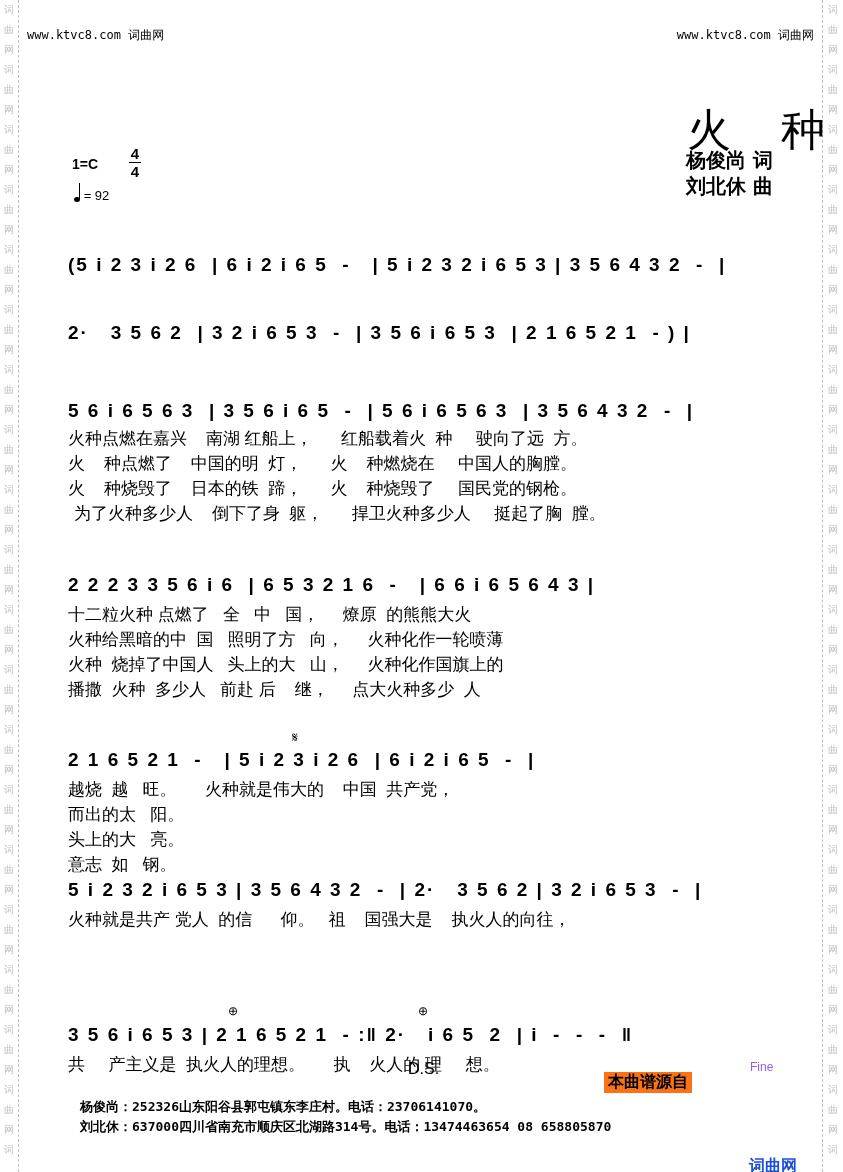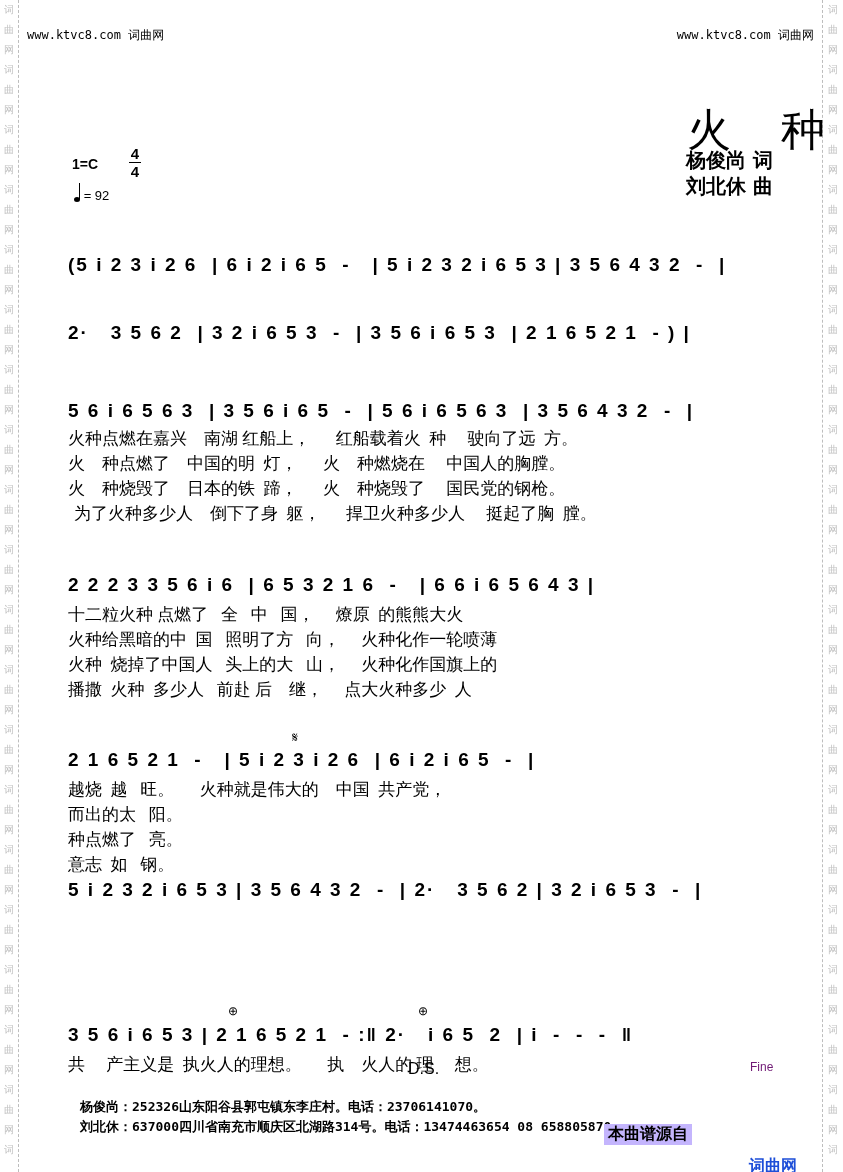--- a/index.html
+++ b/index.html
@@ -15,25 +15,25 @@
   .title { position: absolute; top: 101px; left: 0; width: 843px; text-align: right; font-size: 44px; letter-spacing: 18px; }
   .key { position: absolute; left: 72px; top: 156px; font-weight: bold; font-size: 14px; font-family: "Liberation Sans", sans-serif; }
   .timesig { position: absolute; left: 128px; top: 146px; width: 14px; text-align: center; font-weight: bold; font-size: 15px; line-height: 15px; font-family: "Liberation Sans", sans-serif; }
   .timesig .line { display:block; border-top: 1.5px solid #000; width: 12px; margin: 1px auto; height:0; }
   .tempo { position: absolute; left: 74px; top: 188px; font-size: 13px; font-family: "Liberation Sans", sans-serif; }
   .tempo .note { display:inline-block; width: 6px; height: 5px; border-radius: 50%; background:#000; position: relative; top: 2px; }
   .tempo .stem { position:absolute; left: 5px; top: -14px; width:1px; height: 16px; background:#000; }
   .credits { position: absolute; left: 686px; top: 147px; font-size: 20px; font-weight: bold; line-height: 26px; }
   .sys { position: absolute; left: 68px; width: 710px; font-family: "Liberation Sans", sans-serif; margin-top: 28px; }
   .notes { font-weight: bold; font-size: 19px; white-space: pre; letter-spacing: 2px; height: 26px; line-height: 26px; }
-  .lyr { font-family: Liberation Serif, serif; font-size: 17px; line-height: 25px; white-space: pre; position: absolute; }
+  .lyr { font-family: Liberation Sans, sans-serif; font-size: 17px; line-height: 25px; white-space: pre; position: absolute; }
   .mark { position: absolute; font-size: 12px; }
-  .fine { position: absolute; font-size: 12px; color: #701a75; font-family: "Liberation Sans", sans-serif; }
+  .fine { position: absolute; font-size: 12px; color: #8b5cf6; font-family: "Liberation Sans", sans-serif; }
   .footer { position: absolute; left: 80px; top: 1097px; font-family: "DejaVu Sans Mono", monospace; font-size: 13px; line-height: 20px; font-weight: bold; }
-  .source { position: absolute; left: 604px; top: 1124px; font-size: 16px; font-weight: bold; background: #c4b5fd; padding: 0 4px; }
+  .source { position: absolute; left: 604px; top: 1072px; font-size: 16px; font-weight: bold; background: #f97316; padding: 0 4px; }
   .brand { position: absolute; left: 749px; top: 1156px; font-size: 16px; font-weight: bold; color: #1d4ed8; }
 </style>
 </head>
 <body>
 
 <div class="side left" id="wmL">
     <span class="wm">词</span>
     <span class="wm">曲</span>
     <span class="wm">网</span>
     <span class="wm">词</span>
@@ -195,26 +195,27 @@
   <div class="lyr" style="top:55px;left:0">火种给黑暗的中  国   照明了方   向，     火种化作一轮喷薄</div>
   <div class="lyr" style="top:80px;left:0">火种  烧掉了中国人   头上的大   山，     火种化作国旗上的</div>
   <div class="lyr" style="top:105px;left:0">播撒  火种  多少人   前赴 后    继，     点大火种多少  人</div>
 </div>
 
 <div class="sys" style="top:719px">
   <div class="mark" style="left:224px;top:-18px;font-size:14px">𝄋</div>
   <div class="notes">2 1 6 5 2 1  -   | 5 i 2 3 i 2 6  | 6 i 2 i 6 5  -  |</div>
   <div class="lyr" style="top:30px;left:0">越烧  越   旺。      火种就是伟大的    中国  共产党，</div>
   <div class="lyr" style="top:55px;left:0">而出的太   阳。</div>
-  <div class="lyr" style="top:80px;left:0">种点燃了   亮。</div>
+  <div class="lyr" style="top:80px;left:0">头上的大   亮。</div>
   <div class="lyr" style="top:105px;left:0">意志  如   钢。</div>
 </div>
 
 <div class="sys" style="top:849px">
   <div class="notes">5 i 2 3 2 i 6 5 3 | 3 5 6 4 3 2  -  | 2·   3 5 6 2 | 3 2 i 6 5 3  -  |</div>
+  <div class="lyr" style="top:30px;left:0">火种就是共产 党人  的信      仰。   祖    国强大是    执火人的向往，</div>
 </div>
 
 <div class="sys" style="top:994px">
   <div class="mark" style="left:160px;top:-18px">⊕</div>
   <div class="mark" style="left:350px;top:-18px">⊕</div>
   <div class="notes">3 5 6 i 6 5 3 | 2 1 6 5 2 1  - :‖ 2·   i 6 5  2  | i  -  -  -  ‖</div>
   <div class="lyr" style="top:30px;left:0">共     产主义是  执火人的理想。      执    火人的 理     想。</div>
   <div class="mark" style="left:340px;top:38px;font-size:16px">D.S.</div>
   <div class="fine" style="left:682px;top:38px">Fine</div>
 </div>

